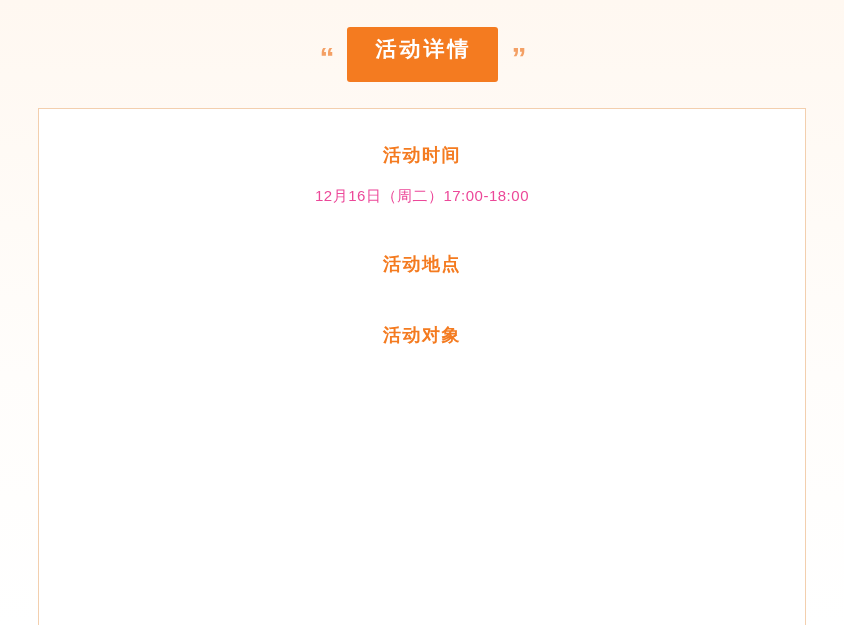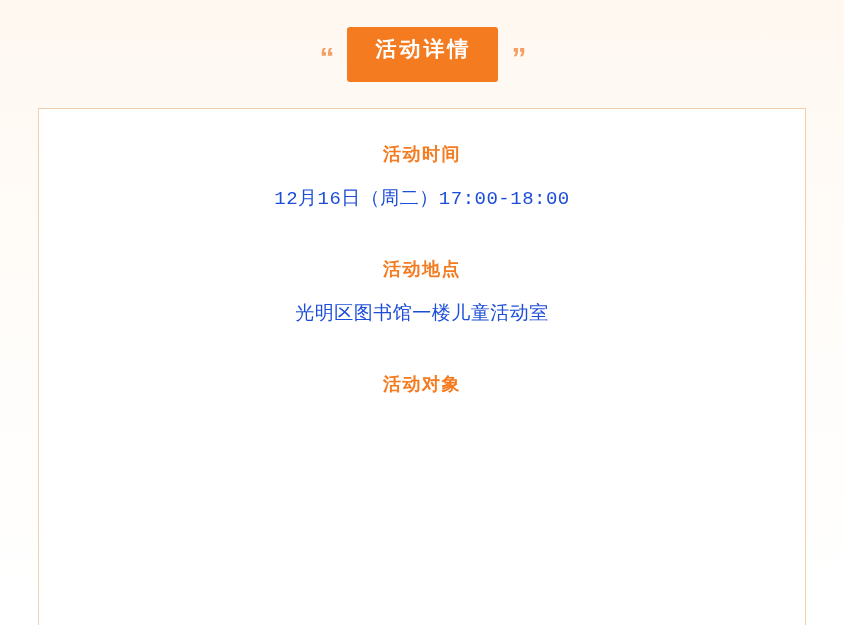--- a/index.html
+++ b/index.html
@@ -59,33 +59,33 @@
     top: 108px;
     width: 768px;
     height: 560px;
     box-sizing: border-box;
     border: 1px solid #f3cfae;
     border-bottom: none;
     background: #ffffff;
     padding: 32px 44px 0 44px;
   }
 
-  .section { text-align: center; font-family: Liberation Mono, monospace; }
+  .section { text-align: center; }
 
   .section-title {
     color: #f47b20;
     font-size: 18px;
     font-weight: bold;
     letter-spacing: 1.5px;
     margin: 0;
     line-height: 1.6;
   }
   .section-body {
-    color: #1d4ed8;
-    font-size: 19px;
+    color: #ec4899;
+    font-size: 15px;
     letter-spacing: 0.5px;
     margin: 14px 0 0 0;
     line-height: 1.6;
   }
 
   .gap { height: 42px; }
 
   .para {
     color: #4a4a4a;
     font-size: 19px;
@@ -110,21 +110,20 @@
 
     <div class="section">
       <p class="section-title">活动时间</p>
       <p class="section-body">12月16日（周二）17:00-18:00</p>
     </div>
 
     <div class="gap"></div>
 
     <div class="section">
       <p class="section-title">活动地点</p>
-      <p class="section-body">光明区图书馆一楼儿童活动室</p>
     </div>
 
     <div class="gap"></div>
 
     <div class="section">
       <p class="section-title">活动对象</p>
     </div>
 
     <div class="gap"></div>
 

